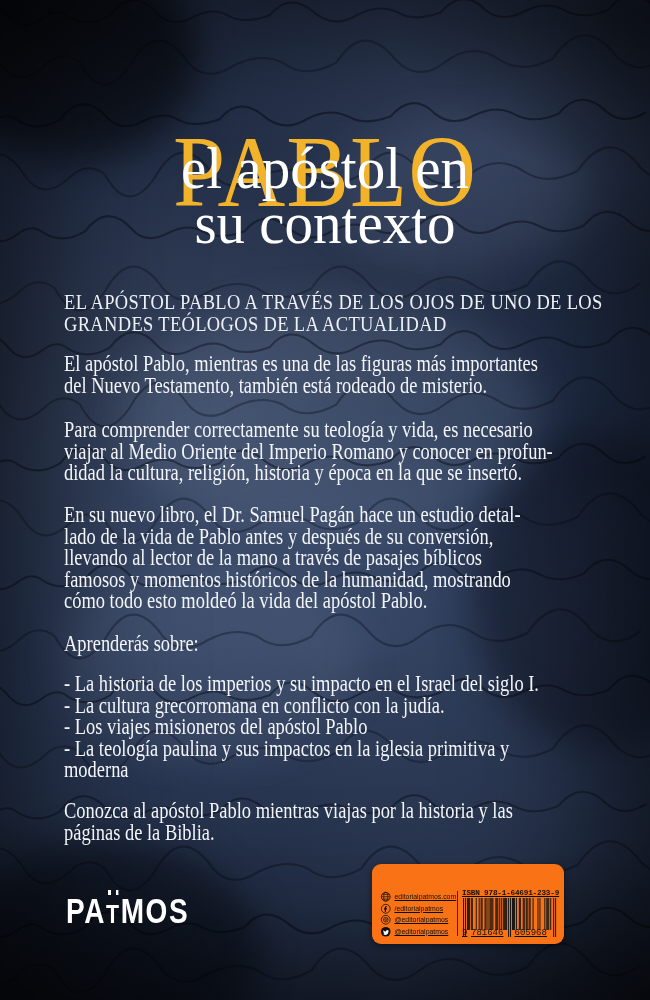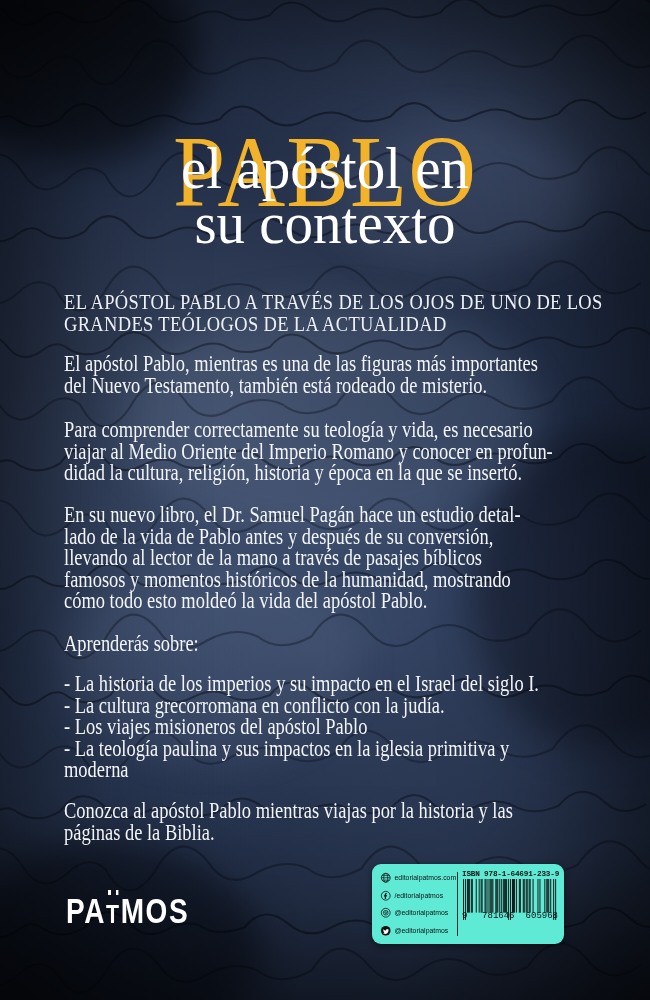--- a/index.html
+++ b/index.html
@@ -58,37 +58,37 @@
   
   .logo{position:absolute;left:66px;top:893px;font-family:"Liberation Sans",sans-serif;
     font-weight:700;font-size:35px;line-height:36px;color:#fff;letter-spacing:2px;
     transform:scaleX(.8);transform-origin:0 0;}
   .logo-t{position:relative;display:inline-block;font-size:.76em;}
   .logo-t::before{content:"";position:absolute;left:50%;top:-6px;transform:translateX(-50%);
     width:13px;height:5px;
     background:linear-gradient(90deg,#fff 0 3.5px,transparent 3.5px 9.5px,#fff 9.5px 13px);}
 
   
-  .info-box{position:absolute;left:372px;top:864px;width:192px;height:80px;background:#5eead4;
+  .info-box{position:absolute;left:372px;top:864px;width:192px;height:80px;background:#f97316;
     border-radius:9px;display:flex;align-items:stretch;box-sizing:border-box;
-    padding:6px 6px 6px 8px;box-shadow:0 2px 6px rgba(0,0,0,.45);}
+    padding:25px 6px 6px 8px;box-shadow:0 2px 6px rgba(0,0,0,.45);text-decoration:underline;}
   .social{width:76px;display:flex;flex-direction:column;justify-content:space-between;padding:2px 0;}
   .srow{display:flex;align-items:center;gap:3px;}
   .srow svg{width:11.5px;height:11.5px;flex:none;}
   .slabel{font-family:"Liberation Sans",sans-serif;font-size:6.9px;color:#121212;white-space:nowrap;}
   .vdiv{width:1px;background:#2c2c2c;margin:2px 4px 2px 1px;}
   .bc{flex:1;display:flex;flex-direction:column;min-width:0;}
   .isbn{font-family:"Liberation Mono",monospace;font-size:7.7px;font-weight:700;color:#111;
     text-align:center;white-space:nowrap;letter-spacing:-.2px;}
   .bars{width:97%;height:41px;margin:1px auto 0;display:block;}
   .bars rect{fill:#161616;}
   .digits{display:flex;font-family:"Liberation Mono",monospace;font-size:9px;line-height:9px;
     color:#111;margin-top:-8px;}
   .digits .nine{width:9px;}
-  .digits .grp{flex:1;text-align:right;}
+  .digits .grp{flex:1;text-align:left;}
 </style>
 </head>
 <body>
 
 <div class="page">
 
   <div class="bg"></div>
   <div class="patch p1"></div>
   <div class="patch p2"></div>
   <div class="patch p3"></div>

